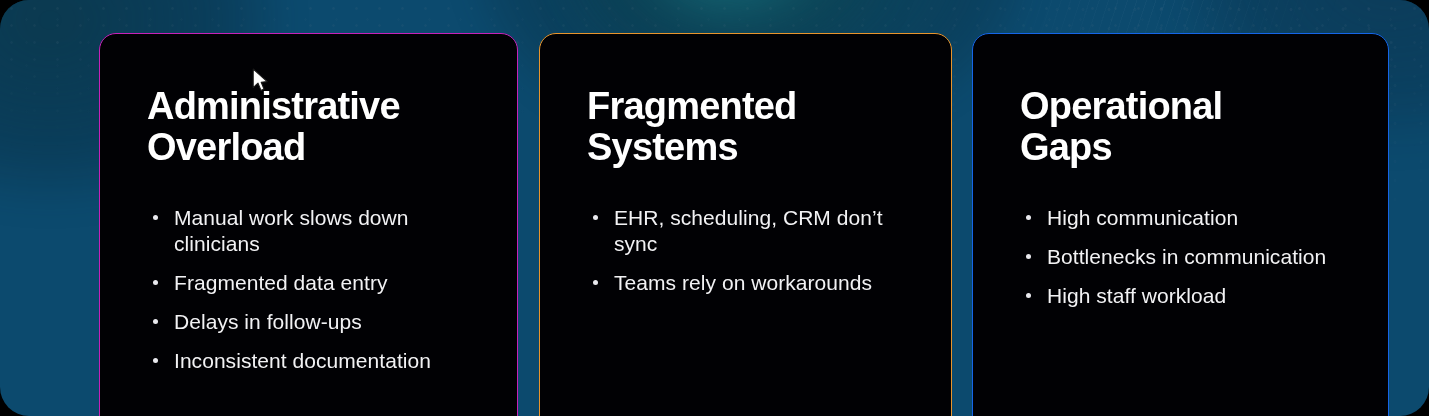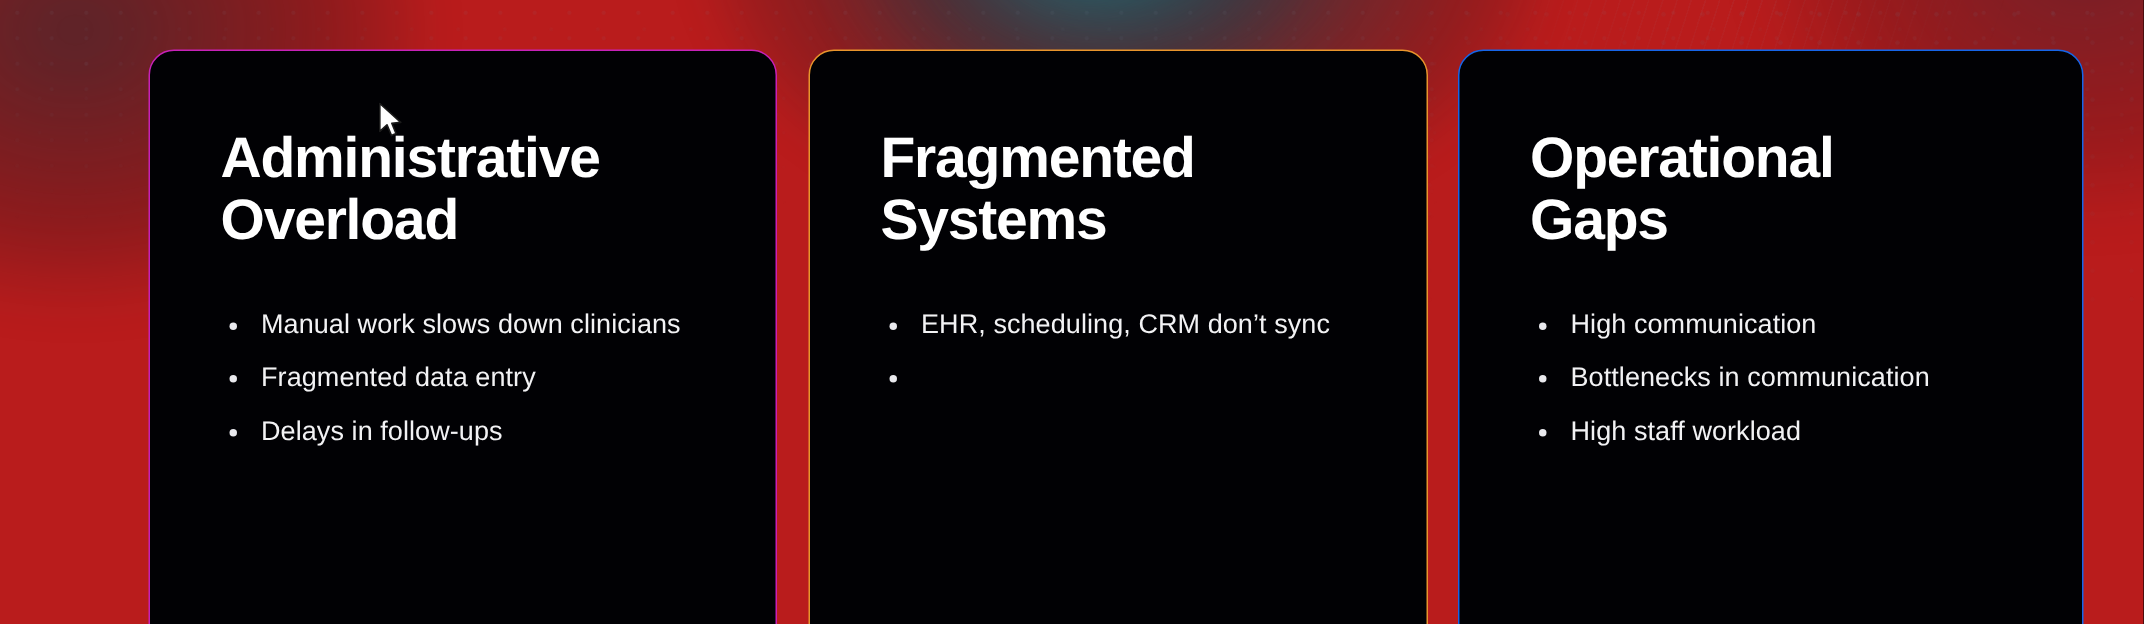--- a/index.html
+++ b/index.html
@@ -16,22 +16,23 @@
     font-family:"Liberation Sans", sans-serif;
     position:relative;
   }
 
   
   #scene {
     position:absolute;
     inset:0;
     width:1429px;
     height:416px;
-    background:#b91c1c;
+    background:#0c4a6e;
     overflow:hidden;
+    border-radius:29px;
   }
 
   .glow {
     position:absolute;
     border-radius:50%;
     pointer-events:none;
   }
 
   .glow-teal {
     left:470px; top:-230px;
@@ -145,21 +146,21 @@
     margin-top:37px;
     list-style:none;
     padding:0;
     max-width:330px;
   }
 
   .card-list li {
     position:relative;
     padding-left:27px;
     margin-bottom:13px;
-    font-size:18px;
+    font-size:21px;
     line-height:1.24;
     font-weight:400;
     color:#f2f2f4;
     letter-spacing:0.05px;
   }
 
   .card-list li .dot {
     position:absolute;
     left:6px;
     top:10px;
@@ -193,29 +194,30 @@
   <div class="dots-right"></div>
   <div class="streaks"></div>
 
   <div class="card" id="card-0" style="border-color: rgb(199, 33, 184);">
     <div class="card-title">Administrative
 Overload</div>
     <ul class="card-list">
       <li><span class="dot"></span><span>Manual work slows down clinicians</span></li>
       <li><span class="dot"></span><span>Fragmented data entry</span></li>
       <li><span class="dot"></span><span>Delays in follow-ups</span></li>
+      <li><span class="dot"></span><span>Inconsistent documentation</span></li>
     </ul>
   </div>
 
   <div class="card" id="card-1" style="border-color: rgb(232, 148, 44);">
     <div class="card-title">Fragmented
 Systems</div>
     <ul class="card-list">
       <li><span class="dot"></span><span>EHR, scheduling, CRM don’t sync</span></li>
-      <li><span class="dot"></span></li>
+      <li><span class="dot"></span><span>Teams rely on workarounds</span></li>
     </ul>
   </div>
 
   <div class="card" id="card-2" style="border-color: rgb(21, 101, 232);">
     <div class="card-title">Operational
 Gaps</div>
     <ul class="card-list">
       <li><span class="dot"></span><span>High communication</span></li>
       <li><span class="dot"></span><span>Bottlenecks in communication</span></li>
       <li><span class="dot"></span><span>High staff workload</span></li>

